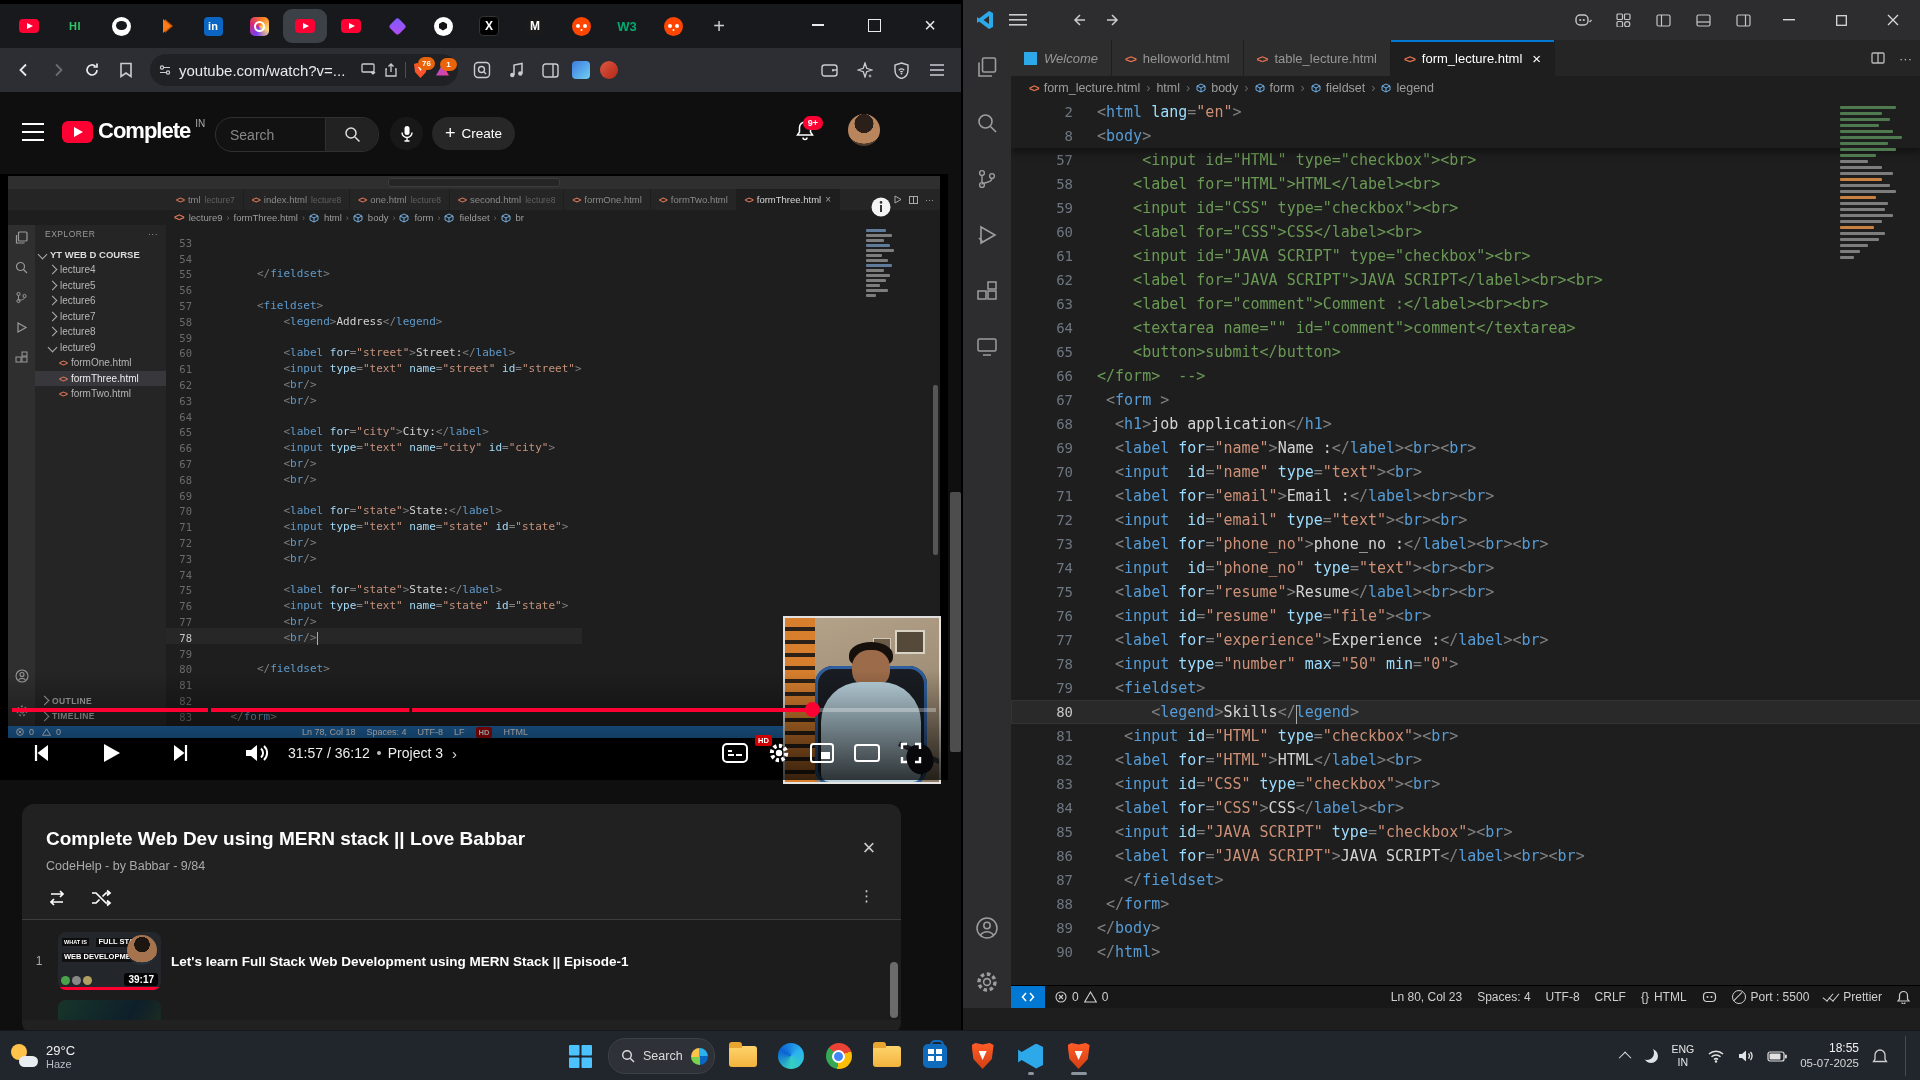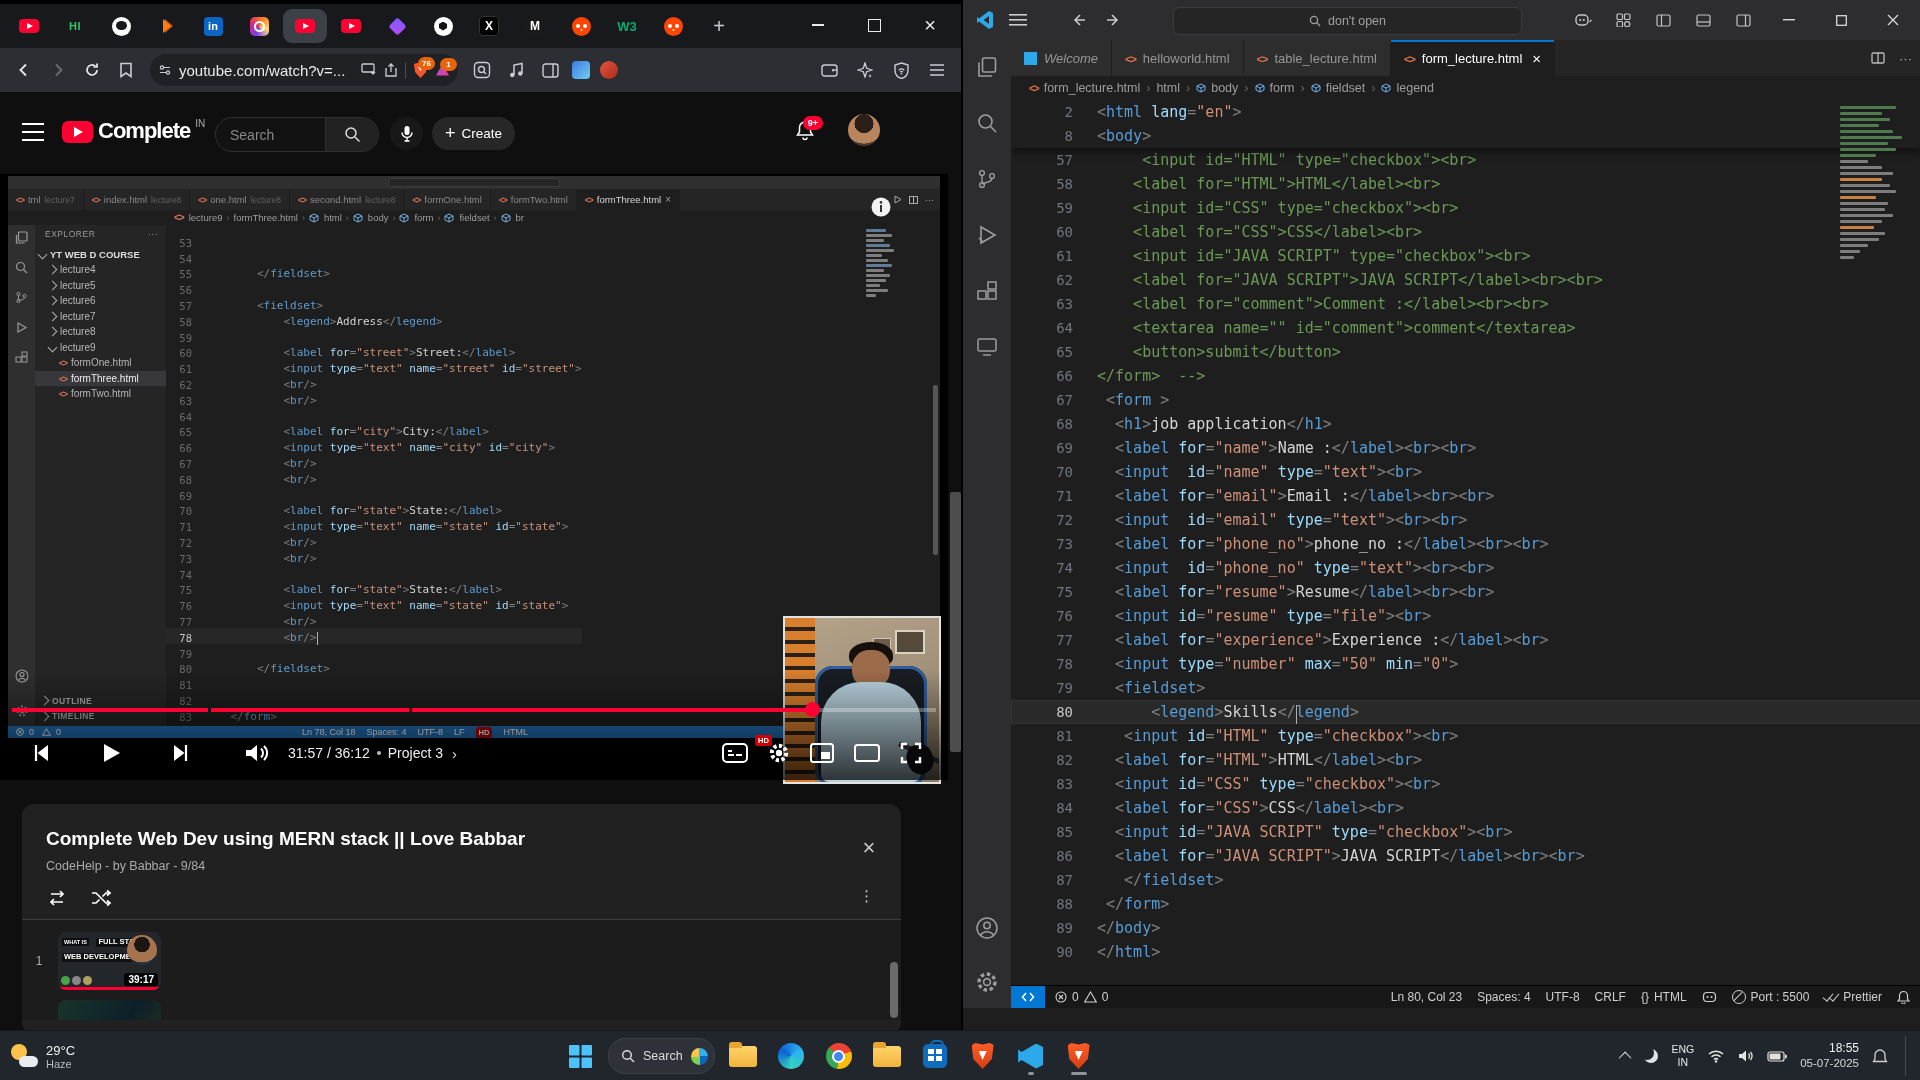--- a/index.html
+++ b/index.html
@@ -65,21 +65,21 @@
   .ytcreate .plus{font-size:18px;font-weight:normal}
   .ytbell{position:absolute;left:795px;top:28px}
   .ytbell .badge{background:var(--c-yt-red,#f03);top:-4px;right:-8px;font-size:9px;min-width:16px;height:14px}
   .ytavatar{position:absolute;left:848px;top:22px;width:32px;height:32px;border-radius:50%;
      background:radial-gradient(circle at 50% 30%,#2a2019 0 34%,#b9855c 35% 72%,#4c3a2c 73%)}
   
   .ytplayer{position:absolute;left:0;top:170px;width:948px;height:606px;background:#000}
   .screen{position:absolute;left:8px;top:2px;width:932px;height:562px;background:#1e1e1e;overflow:hidden;filter:saturate(.85)}
   .v-title{height:13px;background:#2f2f30;display:flex;align-items:center;justify-content:center}
   .v-title .pillmini{width:170px;height:7px;border-radius:3px;background:#252526;border:1px solid #3c3c3c}
-  .v-tabrow{height:21px;background:#252526;display:flex;align-items:stretch;font-size:9.5px;color:#8a8a8a;position:relative}
+  .v-tabrow{height:21px;background:#252526;display:flex;align-items:stretch;font-size:9.5px;color:#8a8a8a;padding-left:160px;position:relative}
   .v-tab{display:flex;align-items:center;gap:4px;padding:0 8px;border-right:1px solid #1e1e1e;white-space:nowrap}
   .v-tab .hint{color:#606060;font-size:8.5px}
   .v-tab.active{background:#1e1e1e;color:#d6d6d6}
   .v-tab .x{color:#9a9a9a;font-size:10px}
   .v-tabacts{position:absolute;right:6px;top:0;height:100%;display:flex;align-items:center;gap:7px;color:#a9a9a9;font-size:9px}
   .v-crumb{height:15px;background:#1e1e1e;display:flex;align-items:center;gap:4px;font-size:9.5px;color:#9d9d9d;padding-left:166px;white-space:nowrap}
   .v-crumb .csep{color:#6a6a6a;font-size:9px}
   .v-body{position:absolute;left:0;top:49px;right:0;bottom:12px;display:flex}
   .v-activity{width:27px;background:#2f2f30;display:flex;flex-direction:column;align-items:center;padding-top:6px;gap:17px;position:relative}
   .v-activity .spacer{flex:1}
@@ -956,20 +956,21 @@
             <div class="th-person"></div>
             <div class="th-ics">
                 <span style="background:#4aa34a"></span>
                 <span style="background:#888"></span>
                 <span style="background:#b0a060"></span>
               </div>
             <div class="th-dur">39:17</div>
             <div class="th-prog"></div>
           </div>
           <div class="pl-meta">
+            <div class="pl-ititle">Let's learn Full Stack Web Development using MERN Stack || Episode-1</div>
           </div>
         </div>
         <div class="pl-item2">
           <div class="pl-thumb2"></div>
         </div>
       </div>
       <div class="pl-scroll"></div>
     </div>
 
     <div class="pagescroll"></div>
@@ -981,27 +982,20 @@
           <path d="M14 1 L18 3 V17 L14 19 L4 11.5 L2 13 V7 L4 8.5 Z M14 6 L8.5 10 L14 14 Z" fill="#2da8e8"></path>
         </svg>
       <div class="vmenu"></div>
       <div class="vnav">
         <svg width="15" height="14" viewBox="0 0 15 14">
             <path d="M9 2 L4 7 L9 12 M4 7 H14" stroke="#ccc" stroke-width="1.5" fill="none"></path>
           </svg>
         <svg width="15" height="14" viewBox="0 0 15 14">
             <path d="M6 2 L11 7 L6 12 M11 7 H1" stroke="#ccc" stroke-width="1.5" fill="none"></path>
           </svg>
-      </div>
-      <div class="vsearchpill">
-        <svg width="12" height="12" viewBox="0 0 12 12">
-            <circle cx="5" cy="5" r="3.6" stroke="#a0a0a0" stroke-width="1.3" fill="none"></circle>
-            <path d="M7.8 7.8 L11 11" stroke="#a0a0a0" stroke-width="1.3"></path>
-          </svg>
-        <span>don't open</span>
       </div>
       <div class="vtr">
         <div class="lay">
           <svg width="18" height="14" viewBox="0 0 18 14">
               <rect x="2" y="2" width="12" height="10" rx="4" stroke="#c5c5c5" stroke-width="1.4" fill="none"></rect>
               <circle cx="6.2" cy="7" r="1.1" fill="#c5c5c5"></circle>
               <circle cx="9.8" cy="7" r="1.1" fill="#c5c5c5"></circle>
               <path d="M15.5 9 l2-2" stroke="#c5c5c5" stroke-width="1.2"></path>
             </svg>
           </div>

